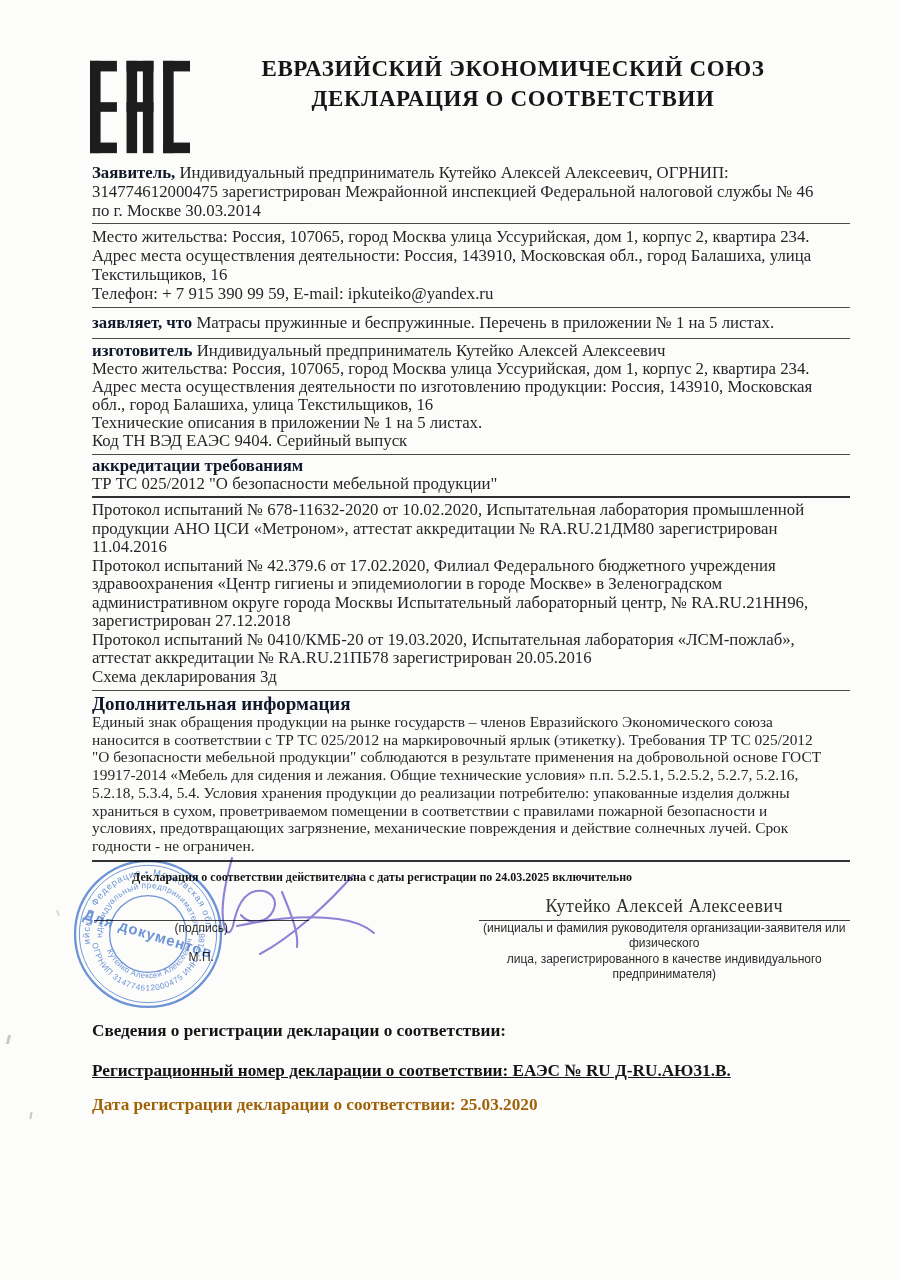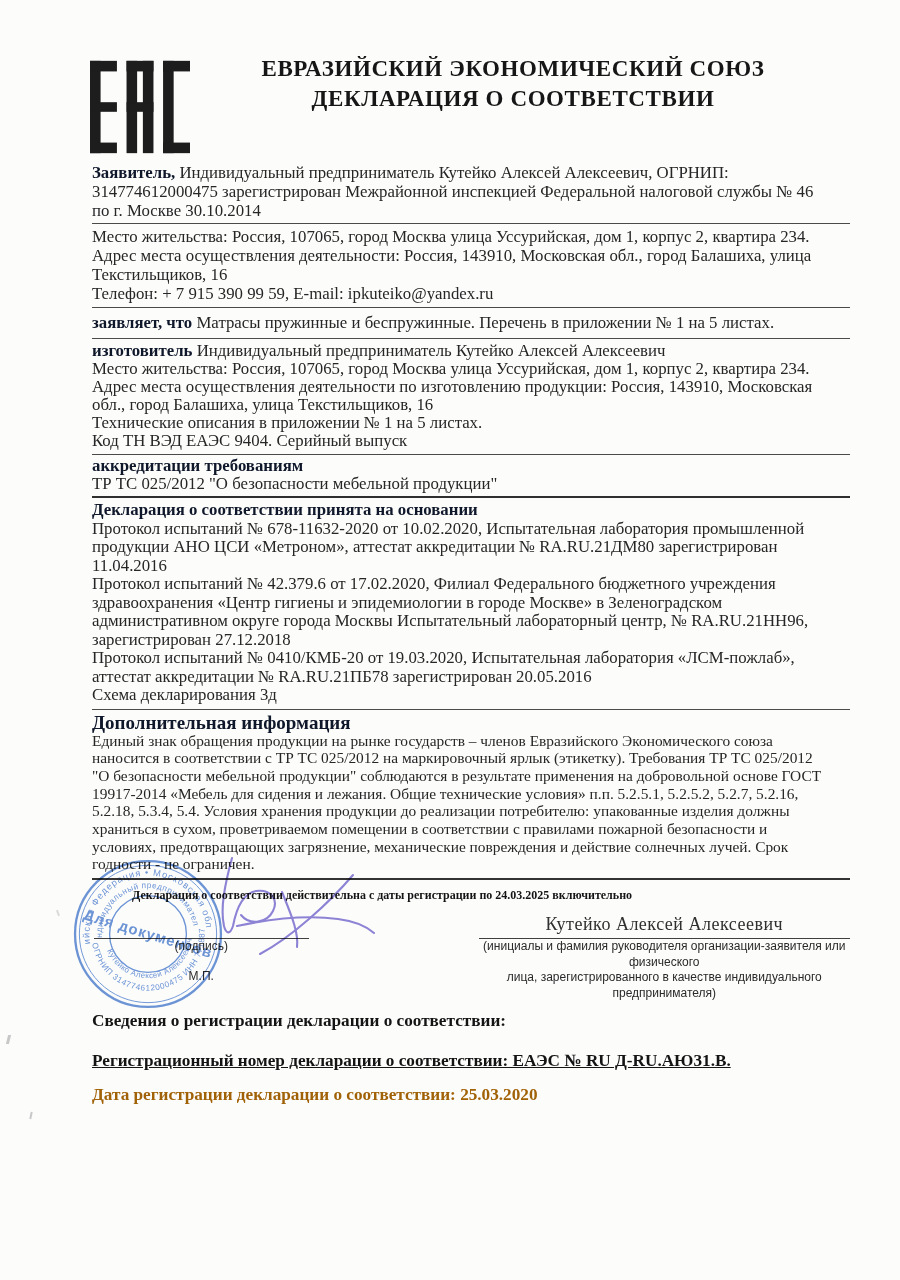--- a/index.html
+++ b/index.html
@@ -34,21 +34,21 @@
   .sig-left{width:216px;margin-left:2px;}
   .sig-left .spacer{height:26px;}
   .sigline{border-top:1.6px solid #3f3f3f;}
   .small-cap{font-family:"Liberation Sans","DejaVu Sans",sans-serif;font-size:12px;
              line-height:15.5px;color:#2a2a2a;text-align:center;}
   .mp{margin-top:14px;}
   .sig-right{width:374px;margin-left:170px;}
   .sig-name{font-size:18px;line-height:24px;height:26px;text-align:center;
             letter-spacing:.5px;color:#30302f;}
   
-  .reg1{margin-top:10px;font-size:17.2px;font-weight:bold;color:#141414;line-height:20px;}
+  .reg1{margin-top:38px;font-size:17.2px;font-weight:bold;color:#141414;line-height:20px;}
   .reg2{margin-top:20px;font-size:17.2px;font-weight:bold;color:#141414;line-height:20px;text-decoration:underline;}
   .reg3{margin-top:14px;font-size:17.2px;font-weight:bold;color:#a16207;line-height:20px;}
   
   .stamp{position:absolute;left:52px;top:838px;width:192px;height:192px;
          color:var(--stamp-ink,#4d7fd1);opacity:.82;mix-blend-mode:multiply;}
   .stamp text{fill:currentColor;}
   .signature-ink{position:absolute;left:140px;top:842px;width:330px;height:130px;
          color:var(--signature-ink,#7b6fd3);opacity:.85;mix-blend-mode:multiply;}
   
   .speck{position:absolute;background:#8a8a8a;opacity:.45;}
@@ -79,21 +79,21 @@
         </g>
       </svg>
       <div class="titles">
         <div>ЕВРАЗИЙСКИЙ ЭКОНОМИЧЕСКИЙ СОЮЗ</div>
         <div>ДЕКЛАРАЦИЯ О СООТВЕТСТВИИ</div>
       </div>
     </div>
 
     <div class="sec s1 pre just"><b>Заявитель,</b><span> Индивидуальный предприниматель Кутейко Алексей Алексеевич, ОГРНИП:
 314774612000475 зарегистрирован Межрайонной инспекцией Федеральной налоговой службы № 46
-по г. Москве 30.10.2014</span></div>
+по г. Москве 30.03.2014</span></div>
 
     <div class="sec s2 pre"><span>Место жительства: Россия, 107065, город Москва улица Уссурийская, дом 1, корпус 2, квартира 234.
 Адрес места осуществления деятельности: Россия, 143910, Московская обл., город Балашиха, улица
 Текстильщиков, 16
 Телефон: + 7 915 390 99 59, E-mail: ipkuteiko@yandex.ru</span></div>
 
     <div class="sec s3 pre"><b>заявляет, что</b><span> Матрасы пружинные и беспружинные. Перечень в приложении № 1 на 5 листах.</span></div>
 
     <div class="sec s4 pre"><b>изготовитель</b><span> Индивидуальный предприниматель Кутейко Алексей Алексеевич
 Место жительства: Россия, 107065, город Москва улица Уссурийская, дом 1, корпус 2, квартира 234.
@@ -101,21 +101,20 @@
 обл., город Балашиха, улица Текстильщиков, 16
 Технические описания в приложении № 1 на 5 листах.
 Код ТН ВЭД ЕАЭС 9404.  Серийный выпуск</span></div>
 
     <div class="sec s5">
       <div class="b">аккредитации требованиям</div>
       <div>ТР ТС 025/2012 "О безопасности мебельной продукции"</div>
     </div>
 
     <div class="sec s6">
-      <div class="b">Декларация о соответствии принята на основании</div>
       <div class="pre just">Протокол испытаний № 678-11632-2020 от 10.02.2020, Испытательная лаборатория промышленной
 продукции АНО ЦСИ «Метроном», аттестат аккредитации № RA.RU.21ДМ80 зарегистрирован
 11.04.2016</div>
       <div class="pre">Протокол испытаний № 42.379.6 от 17.02.2020, Филиал Федерального бюджетного учреждения
 здравоохранения «Центр гигиены и эпидемиологии в городе Москве» в Зеленоградском
 административном округе города Москвы Испытательный лабораторный центр, № RA.RU.21НН96,
 зарегистрирован 27.12.2018</div>
       <div class="pre">Протокол испытаний № 0410/КМБ-20 от 19.03.2020, Испытательная лаборатория «ЛСМ-пожлаб»,
 аттестат аккредитации № RA.RU.21ПБ78 зарегистрирован 20.05.2016</div>
       <div>Схема декларирования 3д</div>

